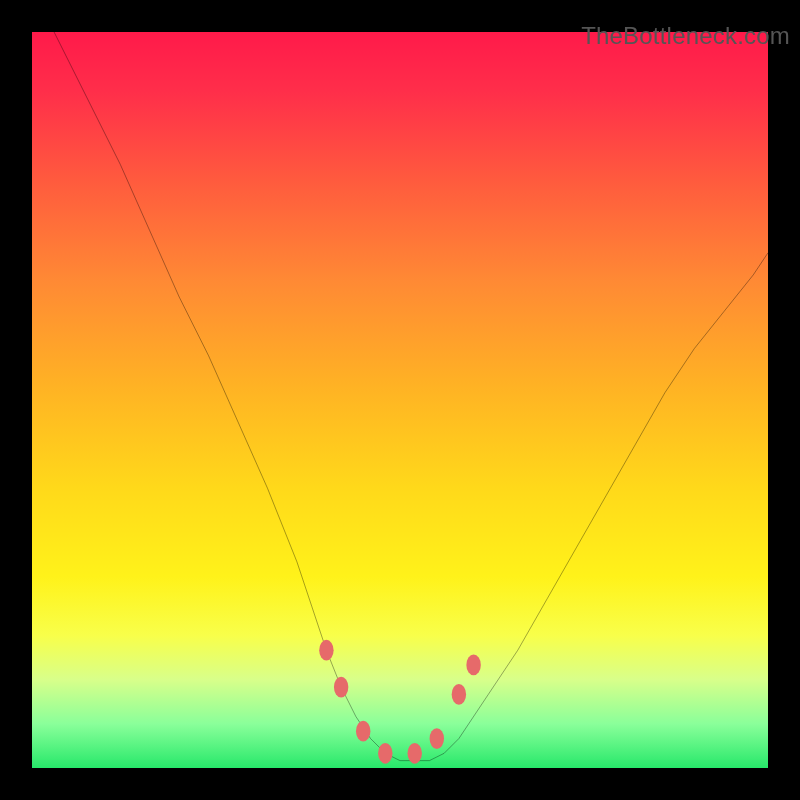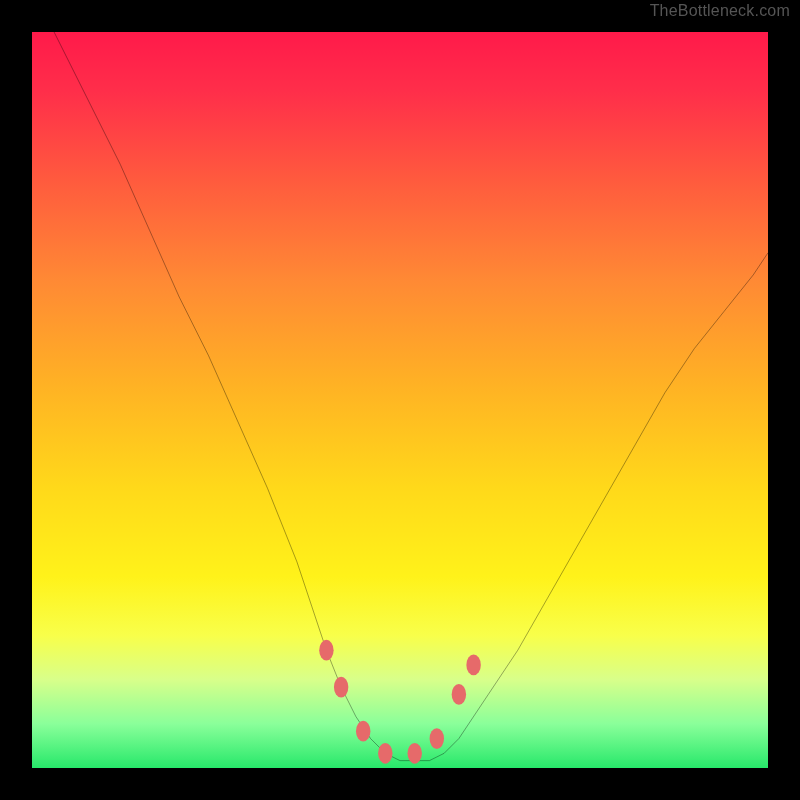--- a/index.html
+++ b/index.html
@@ -41,24 +41,24 @@
       #ffb224 48%,
       #ffd91a 62%,
       #fff21a 74%,
       #f8ff4a 82%,
       #d8ff8a 88%,
       #8aff9a 94%,
       #27e86a 100%);
   }
   .watermark {
     position: absolute;
-    top: 2px;
+    top: 22px;
     right: 10px;
     color: #555;
-    font-size: 16px;
+    font-size: 24px;
     font-weight: 500;
     z-index: 5;
     letter-spacing: 0.2px;
   }
   svg.curve {
     position: absolute;
     top: 0;
     left: 0;
     width: 100%;
     height: 100%;

